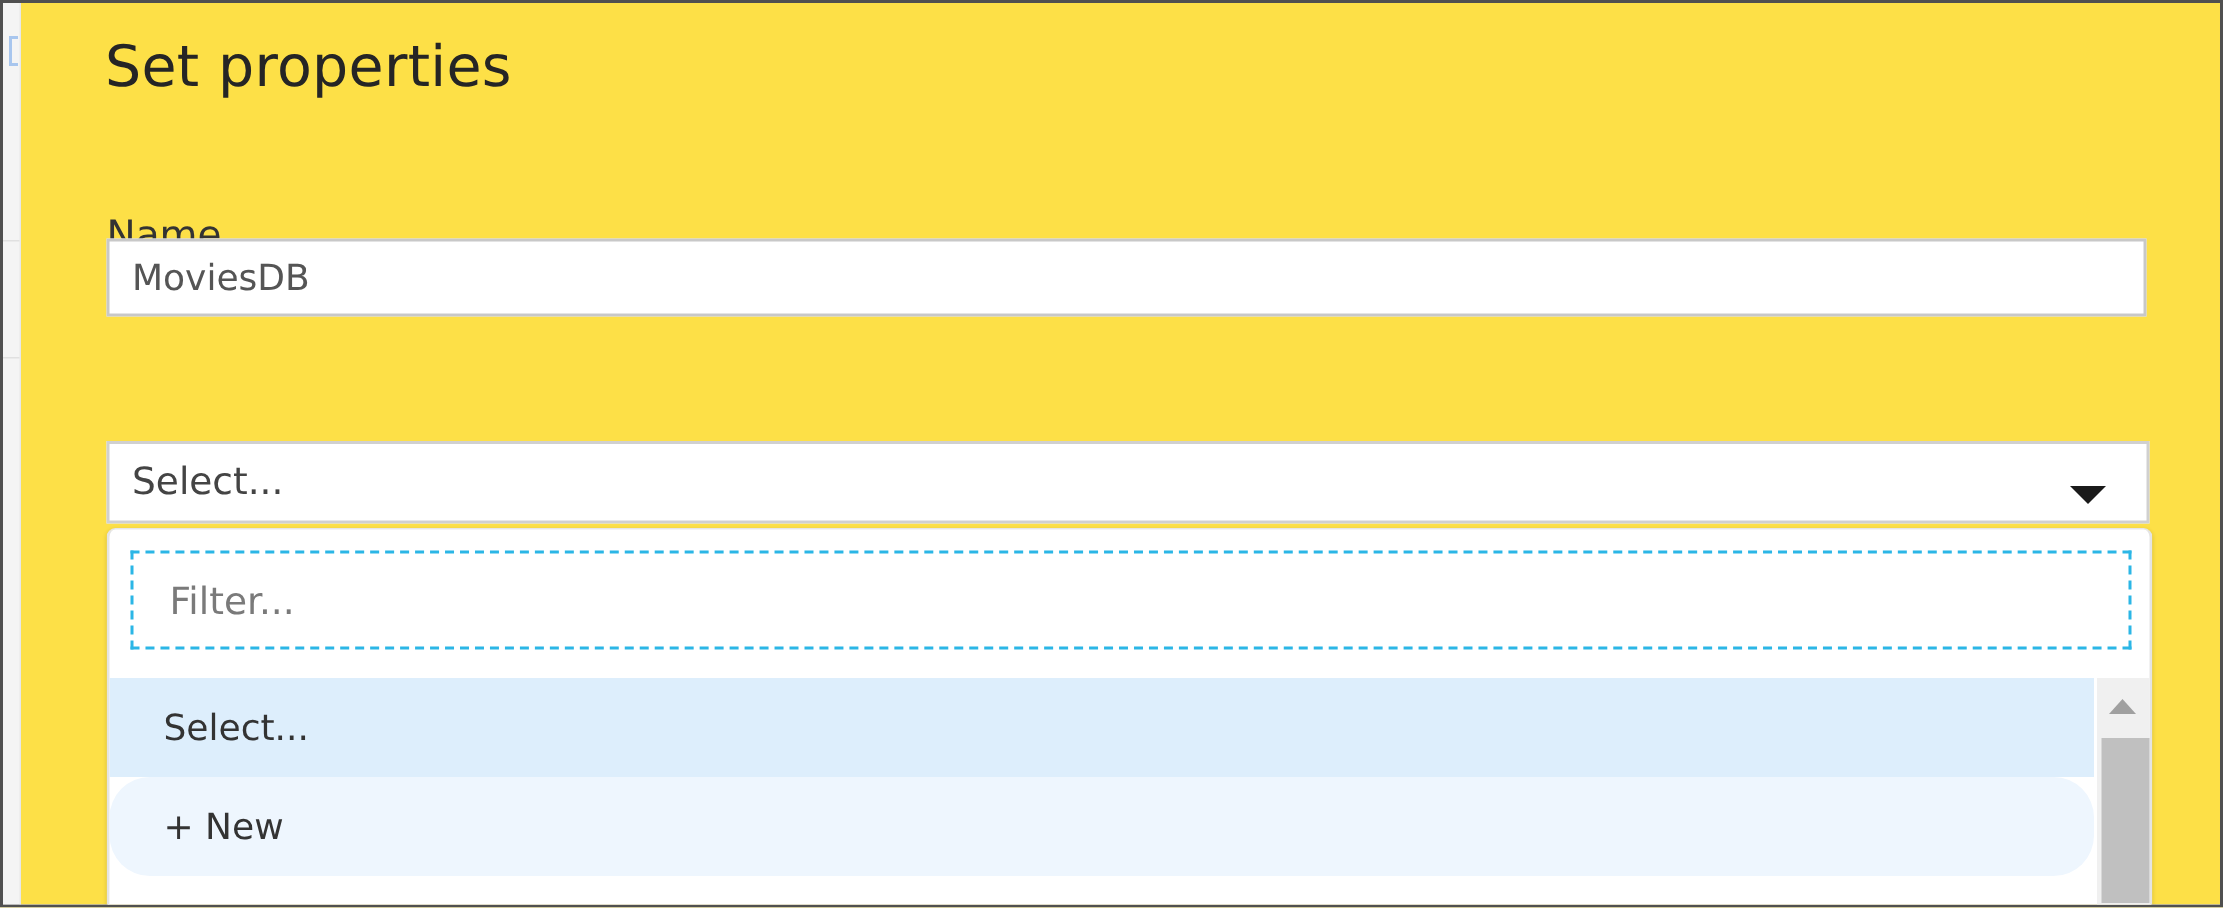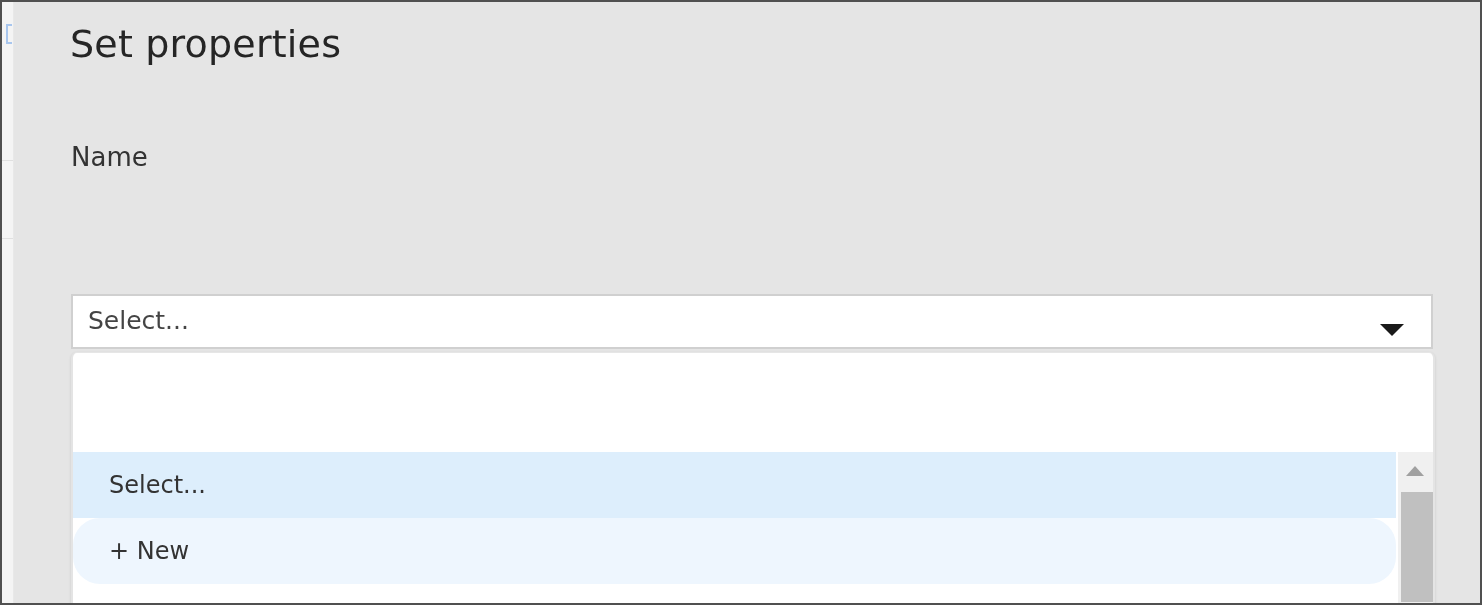--- a/index.html
+++ b/index.html
@@ -16,21 +16,21 @@
   .left-strip {
     position:absolute; left:0; top:0; width:11px; height:100%;
     background:#f4f4f4; border-right:1px solid #e8e8e8;
   }
   .left-strip .sep { position:absolute; left:0; width:11px; height:1px; background:#e0e0e0; }
   .left-strip .edge-icon {
     position:absolute; left:4px; top:22px; width:6px; height:20px;
     border:2px solid #a8c6ee; border-right:none; box-sizing:border-box;
   }
   .panel {
-    position:absolute; left:12px; top:0; right:0; bottom:0; background:#e5e5e5;
+    position:absolute; left:12px; top:0; right:0; bottom:0; background:#fde047;
   }
   .title {
     position:absolute; left:56px; top:20px;
     font-size:38px; font-weight:normal; color:#252525; letter-spacing:0.2px;
   }
   .label {
     position:absolute; left:57px; font-size:26px; color:#333;margin-top:20px;
   }
   .req { color:#c4262e; margin-left:10px; font-size:22px; position:relative; top:-4px; }
   .textbox {
@@ -87,28 +87,30 @@
   <div class="left-strip">
     <span class="edge-icon"></span>
     <div class="sep" style="top:158px"></div>
     <div class="sep" style="top:236px"></div>
   </div>
 
   <div class="panel">
     <div class="title">Set properties</div>
 
     <div class="label" style="top:120px">Name</div>
+    <div class="textbox" style="top:157px">MoviesDB</div>
 
 
     <div class="select-box">
       <span class="value">Select...</span>
       <span class="caret"></span>
     </div>
 
     <div class="dropdown">
+      <input class="filter" type="text" placeholder="Filter..." style="">
       <div class="options">
         <div class="option selected">Select...</div>
         <div class="option hover">+ New</div>
       </div>
       <div class="scrollbar">
         <span class="up"></span>
         <span class="thumb"></span>
       </div>
     </div>
   </div>

